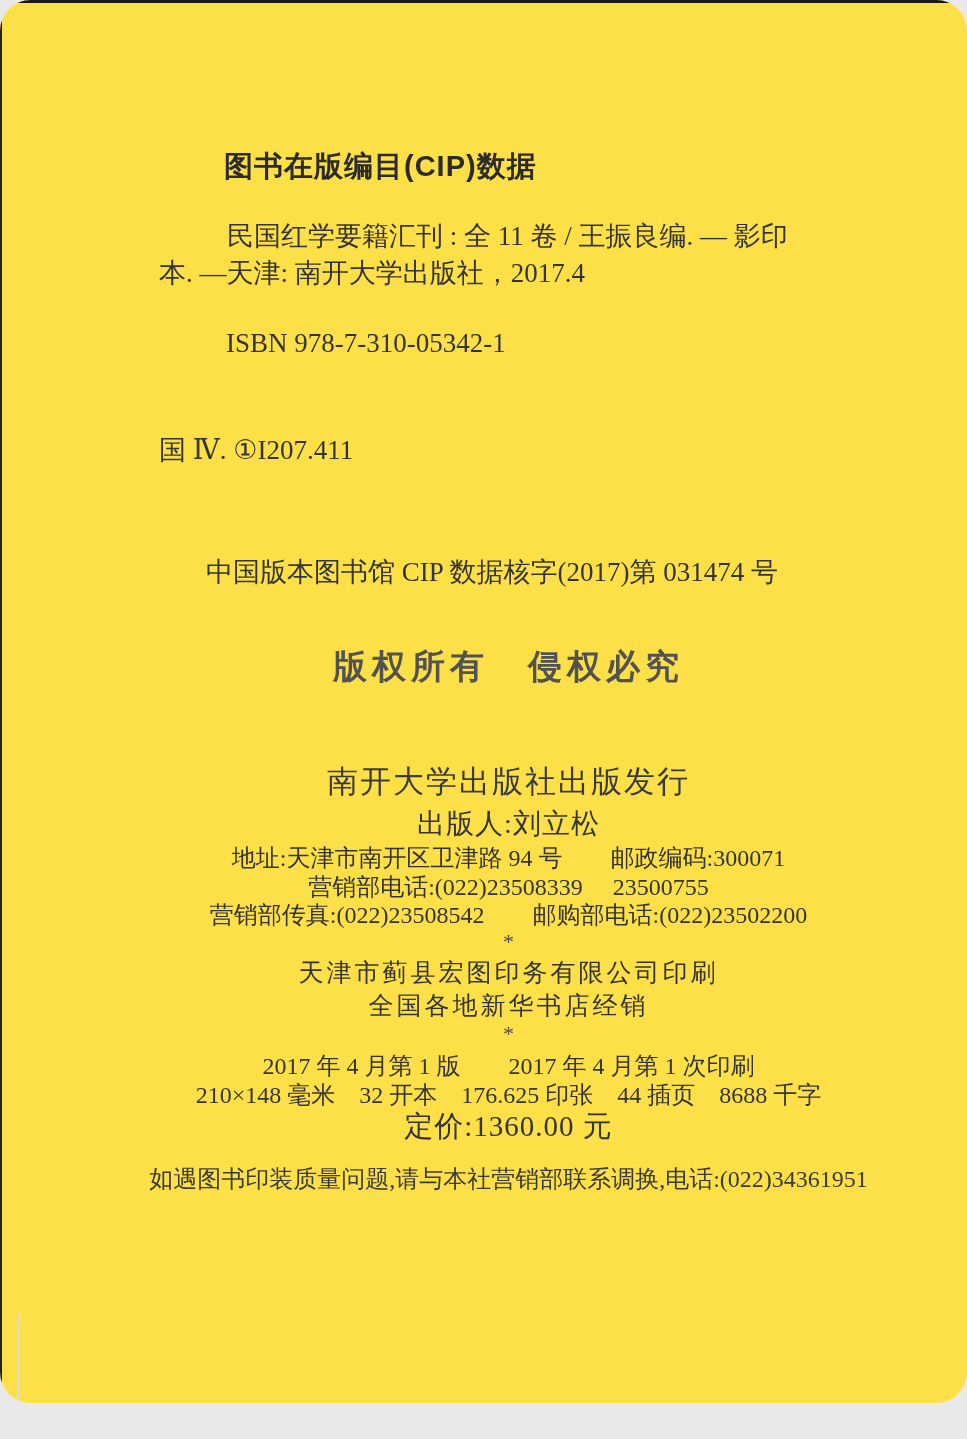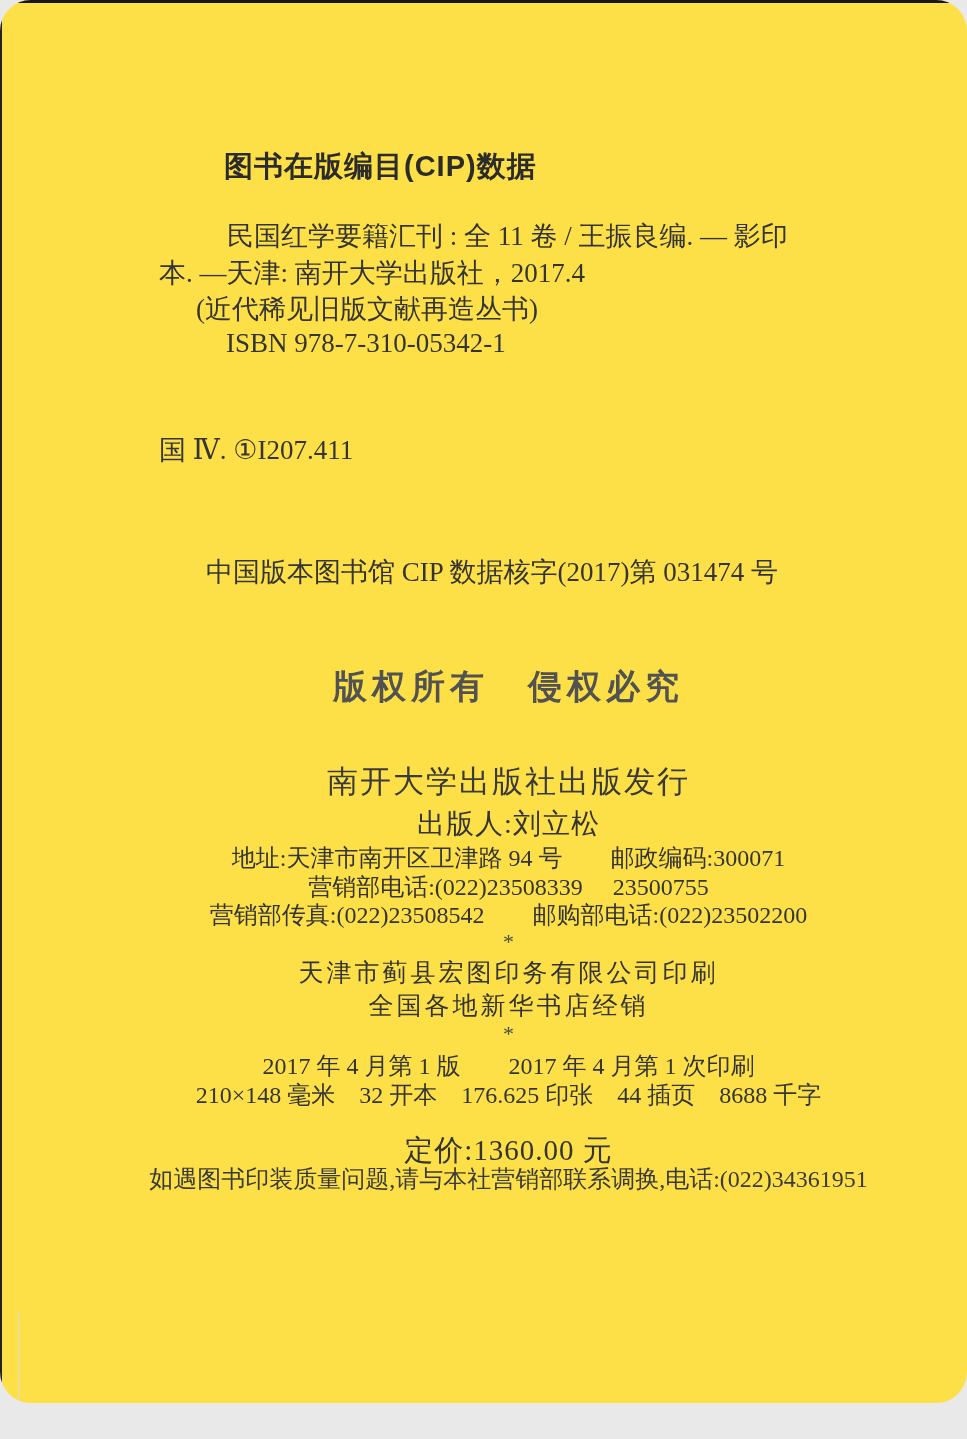--- a/index.html
+++ b/index.html
@@ -79,43 +79,42 @@
 <div class="page">
 
   <div class="scan-border-top"></div>
   <div class="scan-border-left"></div>
   <div class="scan-scratch"></div>
 
   <div class="line cip-heading" style="left:224px; top:148px;">图书在版编目(CIP)数据</div>
 
   <div class="line" style="left:227px; top:220px;">民国红学要籍汇刊 : 全 11 卷 / 王振良编. — 影印</div>
   <div class="line" style="left:159px; top:257px;">本. —天津: 南开大学出版社，2017.4</div>
-  <div class="line" style="left:196px; top:293px;">(近代稀见旧版文献再造丛书)</div>
   <div class="line" style="left:226px; top:327px;">ISBN 978-7-310-05342-1</div>
 
   <div class="line" style="left:159px; top:434px;">国 Ⅳ. ①I207.411</div>
 
   <div class="line" style="left:206px; top:556px;">中国版本图书馆 CIP 数据核字(2017)第 031474 号</div>
 
-  <div class="line center copyright" style="top:665px;text-align:center;">版权所有　侵权必究</div>
+  <div class="line center copyright" style="top:645px;text-align:center;">版权所有　侵权必究</div>
 
   <div class="line center publisher" style="top:763px;">南开大学出版社出版发行</div>
   <div class="line center person" style="top:806px;">出版人:刘立松</div>
 
   <div class="line center small" style="top:843px;">地址:天津市南开区卫津路 94 号　　邮政编码:300071</div>
   <div class="line center small" style="top:872px;">营销部电话:(022)23508339　 23500755</div>
   <div class="line center small" style="top:900px;">营销部传真:(022)23508542　　邮购部电话:(022)23502200</div>
 
   <div class="line center star" style="top:928px;">*</div>
 
   <div class="line center spread" style="top:957px;">天津市蓟县宏图印务有限公司印刷</div>
   <div class="line center spread" style="top:990px;">全国各地新华书店经销</div>
 
   <div class="line center star" style="top:1020px;">*</div>
 
   <div class="line center small" style="top:1051px;">2017 年 4 月第 1 版　　2017 年 4 月第 1 次印刷</div>
   <div class="line center small" style="top:1080px;">210×148 毫米　32 开本　176.625 印张　44 插页　8688 千字</div>
 
-  <div class="line center price" style="top:1108px;margin-top:24px;">定价:1360.00 元</div>
+  <div class="line center price" style="top:1108px;">定价:1360.00 元</div>
 
   <div class="line center note" style="top:1164px;">如遇图书印装质量问题,请与本社营销部联系调换,电话:(022)34361951</div>
 
 </div>
 
 </body></html>

